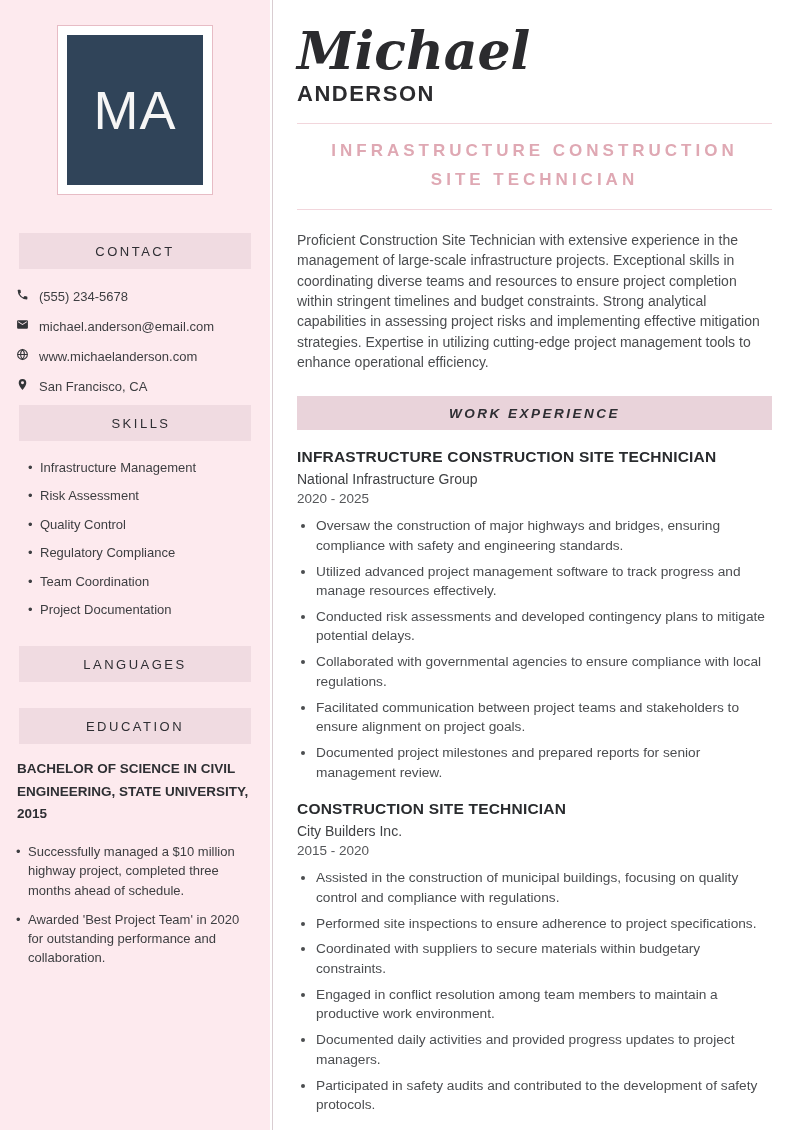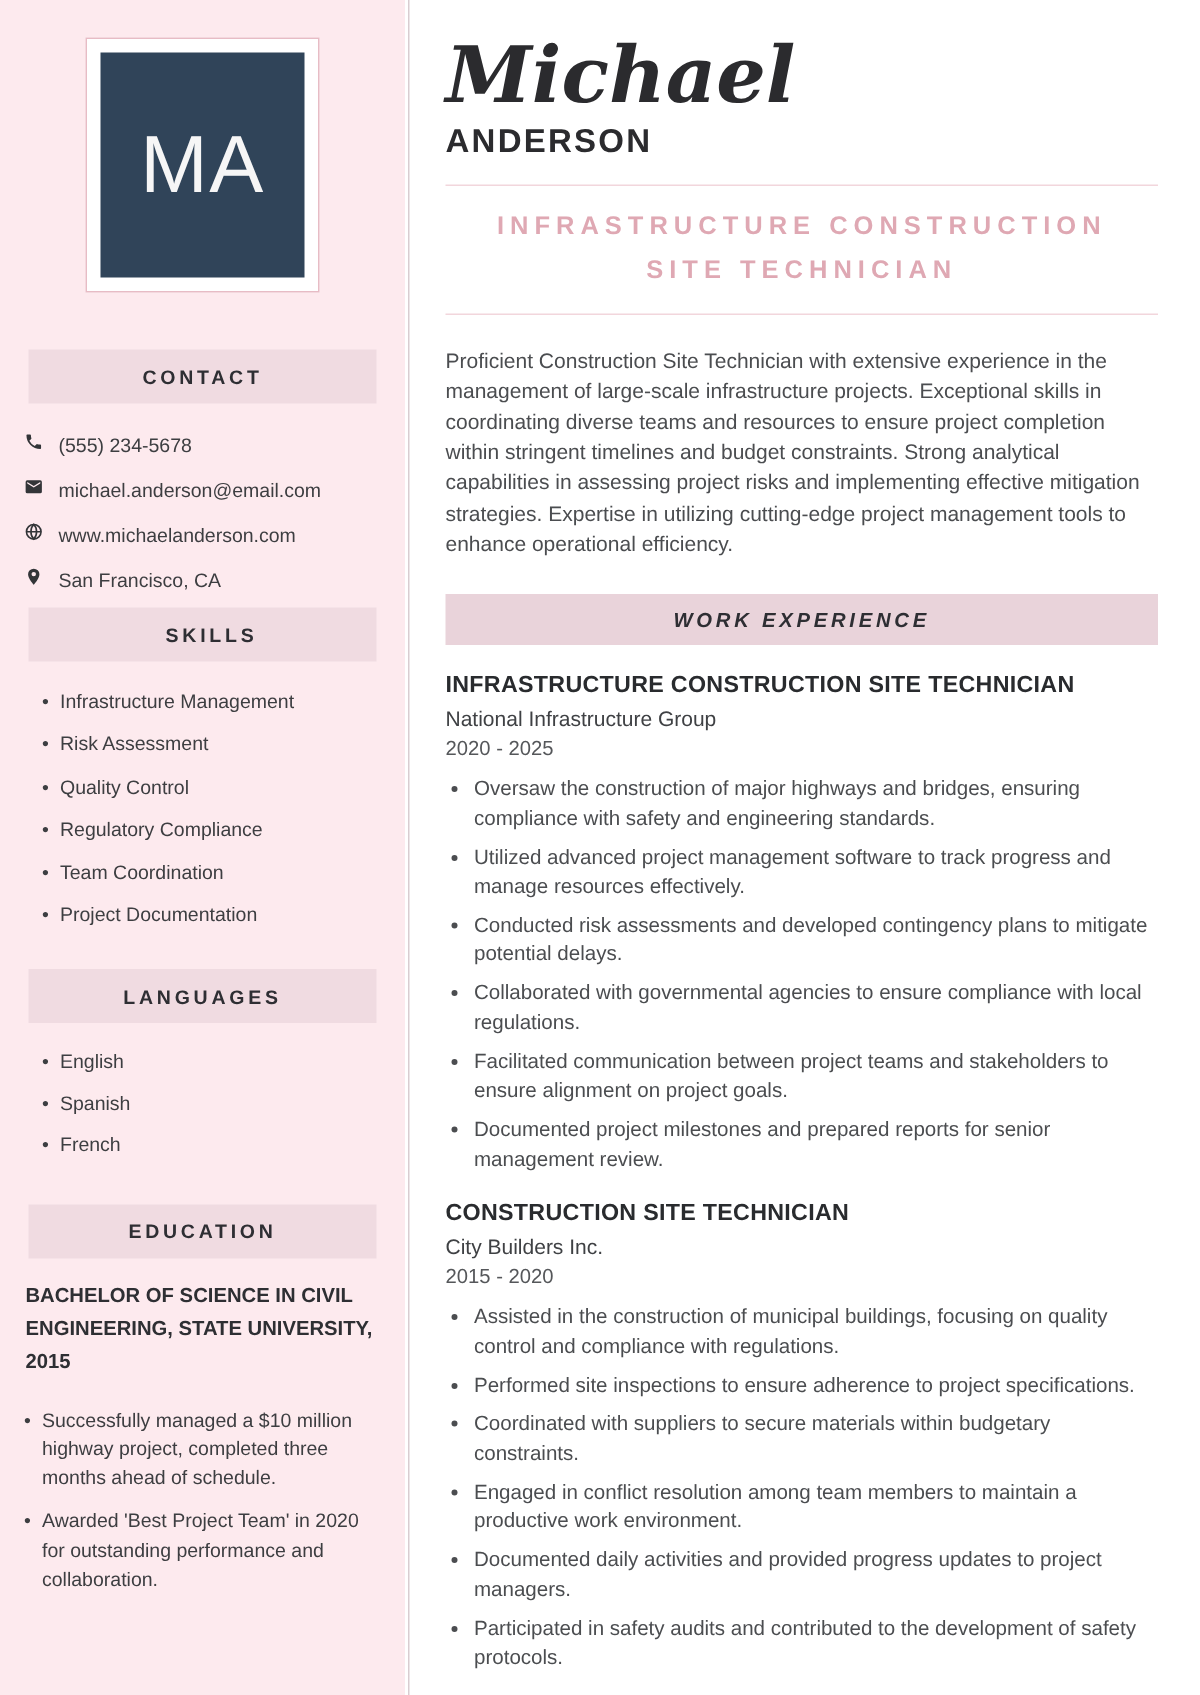--- a/index.html
+++ b/index.html
@@ -53,21 +53,21 @@
     letter-spacing: 1px;
   }
   .side-heading {
     margin: 0 19px;
     height: 36px;
     background: #f0dbe1;
     display: flex;
     align-items: center;
     justify-content: center;
     font-size: 13px;
-    font-weight: bold;
+    font-weight: normal;
     letter-spacing: 2.5px;
     color: #2e2e33;
   }
   .side-heading.contact { margin-top: 38px; }
   .contact-list { padding: 12px 16px 0 16px; }
   .contact-item {
     display: flex;
     align-items: center;
     gap: 10px;
     padding: 7px 0;
@@ -252,25 +252,20 @@
     <ul class="side-list">
       <li>Infrastructure Management</li>
       <li>Risk Assessment</li>
       <li>Quality Control</li>
       <li>Regulatory Compliance</li>
       <li>Team Coordination</li>
       <li>Project Documentation</li>
     </ul>
 
     <div class="side-heading languages">LANGUAGES</div>
-    <ul class="side-list tight">
-      <li>English</li>
-      <li>Spanish</li>
-      <li>French</li>
-    </ul>
 
     <div class="side-heading education">EDUCATION</div>
     <div class="edu-text">BACHELOR OF SCIENCE IN CIVIL ENGINEERING, STATE UNIVERSITY, 2015</div>
 
     <ul class="ach-list">
       <li>Successfully managed a $10 million highway project, completed three months ahead of schedule.</li>
       <li>Awarded 'Best Project Team' in 2020 for outstanding performance and collaboration.</li>
 
     </ul>
   </aside>

